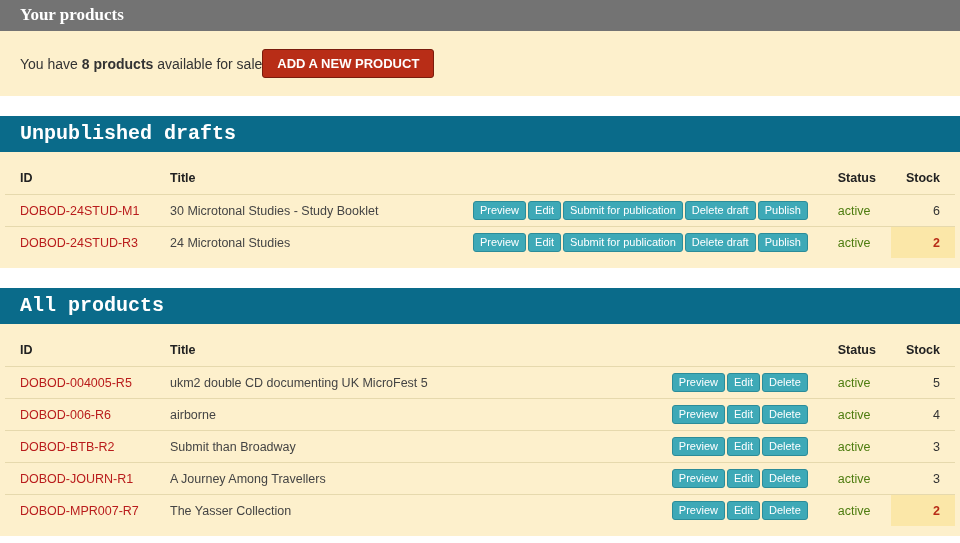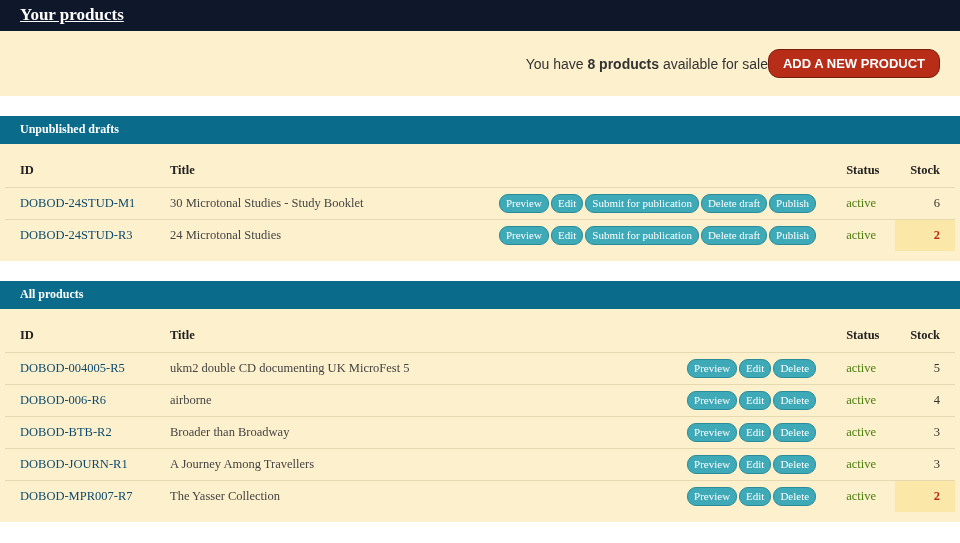--- a/index.html
+++ b/index.html
@@ -1,87 +1,86 @@
 <!DOCTYPE html>
 <html><head>
 <meta charset="utf-8">
 <style>
   * { box-sizing: border-box; margin: 0; padding: 0; }
   body { font-family: Arial, Helvetica, sans-serif; font-size: 13px; background: #fff; color: #333; }
   .page { width: 960px; }
   .header-bar {
-    background: #0f172a;
+    background: #737373;
     color: #fff;
     padding: 5px 20px 6px 20px;
     font-size: 17px;
     font-weight: bold;
     font-family: Georgia, 'Times New Roman', serif;
-    text-decoration: underline;
   }
   .counter-bar {
     background: #fdf0cc;
     padding: 18px 20px;
     display: flex;
-    justify-content: flex-end;
+    justify-content: flex-start;
     align-items: center;
     margin-bottom: 20px;
   }
   .counter-text { font-size: 14px; color: #333; }
   .counter-text b { font-weight: bold; }
   .add-btn {
     background: #b82d17;
     color: #fff;
     border: 1px solid #7a1c0c;
     padding: 6px 14px;
     font-weight: bold;
     font-size: 13px;
     cursor: pointer;
-    border-radius: 11px;
+    border-radius: 3px;
   }
   .section { margin-bottom: 20px; }
   .section-header {
     background: #0a6b8a;
     color: #fff;
     padding: 6px 20px 7px 20px;
-    font-size: 12px;
+    font-size: 20px;
     font-weight: bold;
-    font-family: Liberation Serif, serif;
+    font-family: Liberation Mono, monospace;
   }
   .table-wrap { background: #fdf0cc; padding: 10px 5px 10px 5px; }
-  table { width: 100%; border-collapse: collapse; font-family: Liberation Serif, serif; }
+  table { width: 100%; border-collapse: collapse; }
   th {
     text-align: left;
     font-size: 12.5px;
     font-weight: bold;
     color: #222;
     padding: 9px 15px 9px 15px;
     border-bottom: 1px solid #e6d9ad;
   }
   th.right, td.right { text-align: left; }
   td {
     padding: 6px 15px;
     border-bottom: 1px solid #e6d9ad;
     font-size: 12.5px;
     vertical-align: middle;
     color: #444;
   }
-  td.id-cell { color: #0c4a6e; width: 150px; }
+  td.id-cell { color: #b91c1c; width: 150px; }
   td.title-cell { color: #444; }
   td.actions-cell { text-align: right; white-space: nowrap; }
   td.status-cell { width: 64px; color: #4d7c0f; }
   td.stock-cell { width: 53px; text-align: right; color: #333;}
   td.stock-low { background: #fbe7a8; color: #b82d17; font-weight: bold; }
   .mini-btn {
     display: inline-block;
     background: #3ea9b7;
     border: 1px solid #2b8c99;
     color: #fff;
     font-size: 11px;
     padding: 1px 6px 2px 6px;
-    border-radius: 9px;
+    border-radius: 3px;
     cursor: pointer;
     margin-left: 2px;
     line-height: 14px;
   }
   tr:last-child td { border-bottom: none; }
 </style>
 </head>
 <body>
 
 <div class="page">
@@ -151,21 +150,21 @@
             </tr>
             <tr>
               <td class="id-cell">DOBOD-006-R6</td>
               <td class="title-cell">airborne</td>
               <td class="actions-cell"><span class="mini-btn">Preview</span><span class="mini-btn">Edit</span><span class="mini-btn">Delete</span></td>
               <td class="status-cell">active</td>
               <td class="stock-cell">4</td>
             </tr>
             <tr>
               <td class="id-cell">DOBOD-BTB-R2</td>
-              <td class="title-cell">Broader than Broadway</td>
+              <td class="title-cell">Submit than Broadway</td>
               <td class="actions-cell"><span class="mini-btn">Preview</span><span class="mini-btn">Edit</span><span class="mini-btn">Delete</span></td>
               <td class="status-cell">active</td>
               <td class="stock-cell">3</td>
             </tr>
             <tr>
               <td class="id-cell">DOBOD-JOURN-R1</td>
               <td class="title-cell">A Journey Among Travellers</td>
               <td class="actions-cell"><span class="mini-btn">Preview</span><span class="mini-btn">Edit</span><span class="mini-btn">Delete</span></td>
               <td class="status-cell">active</td>
               <td class="stock-cell">3</td>

